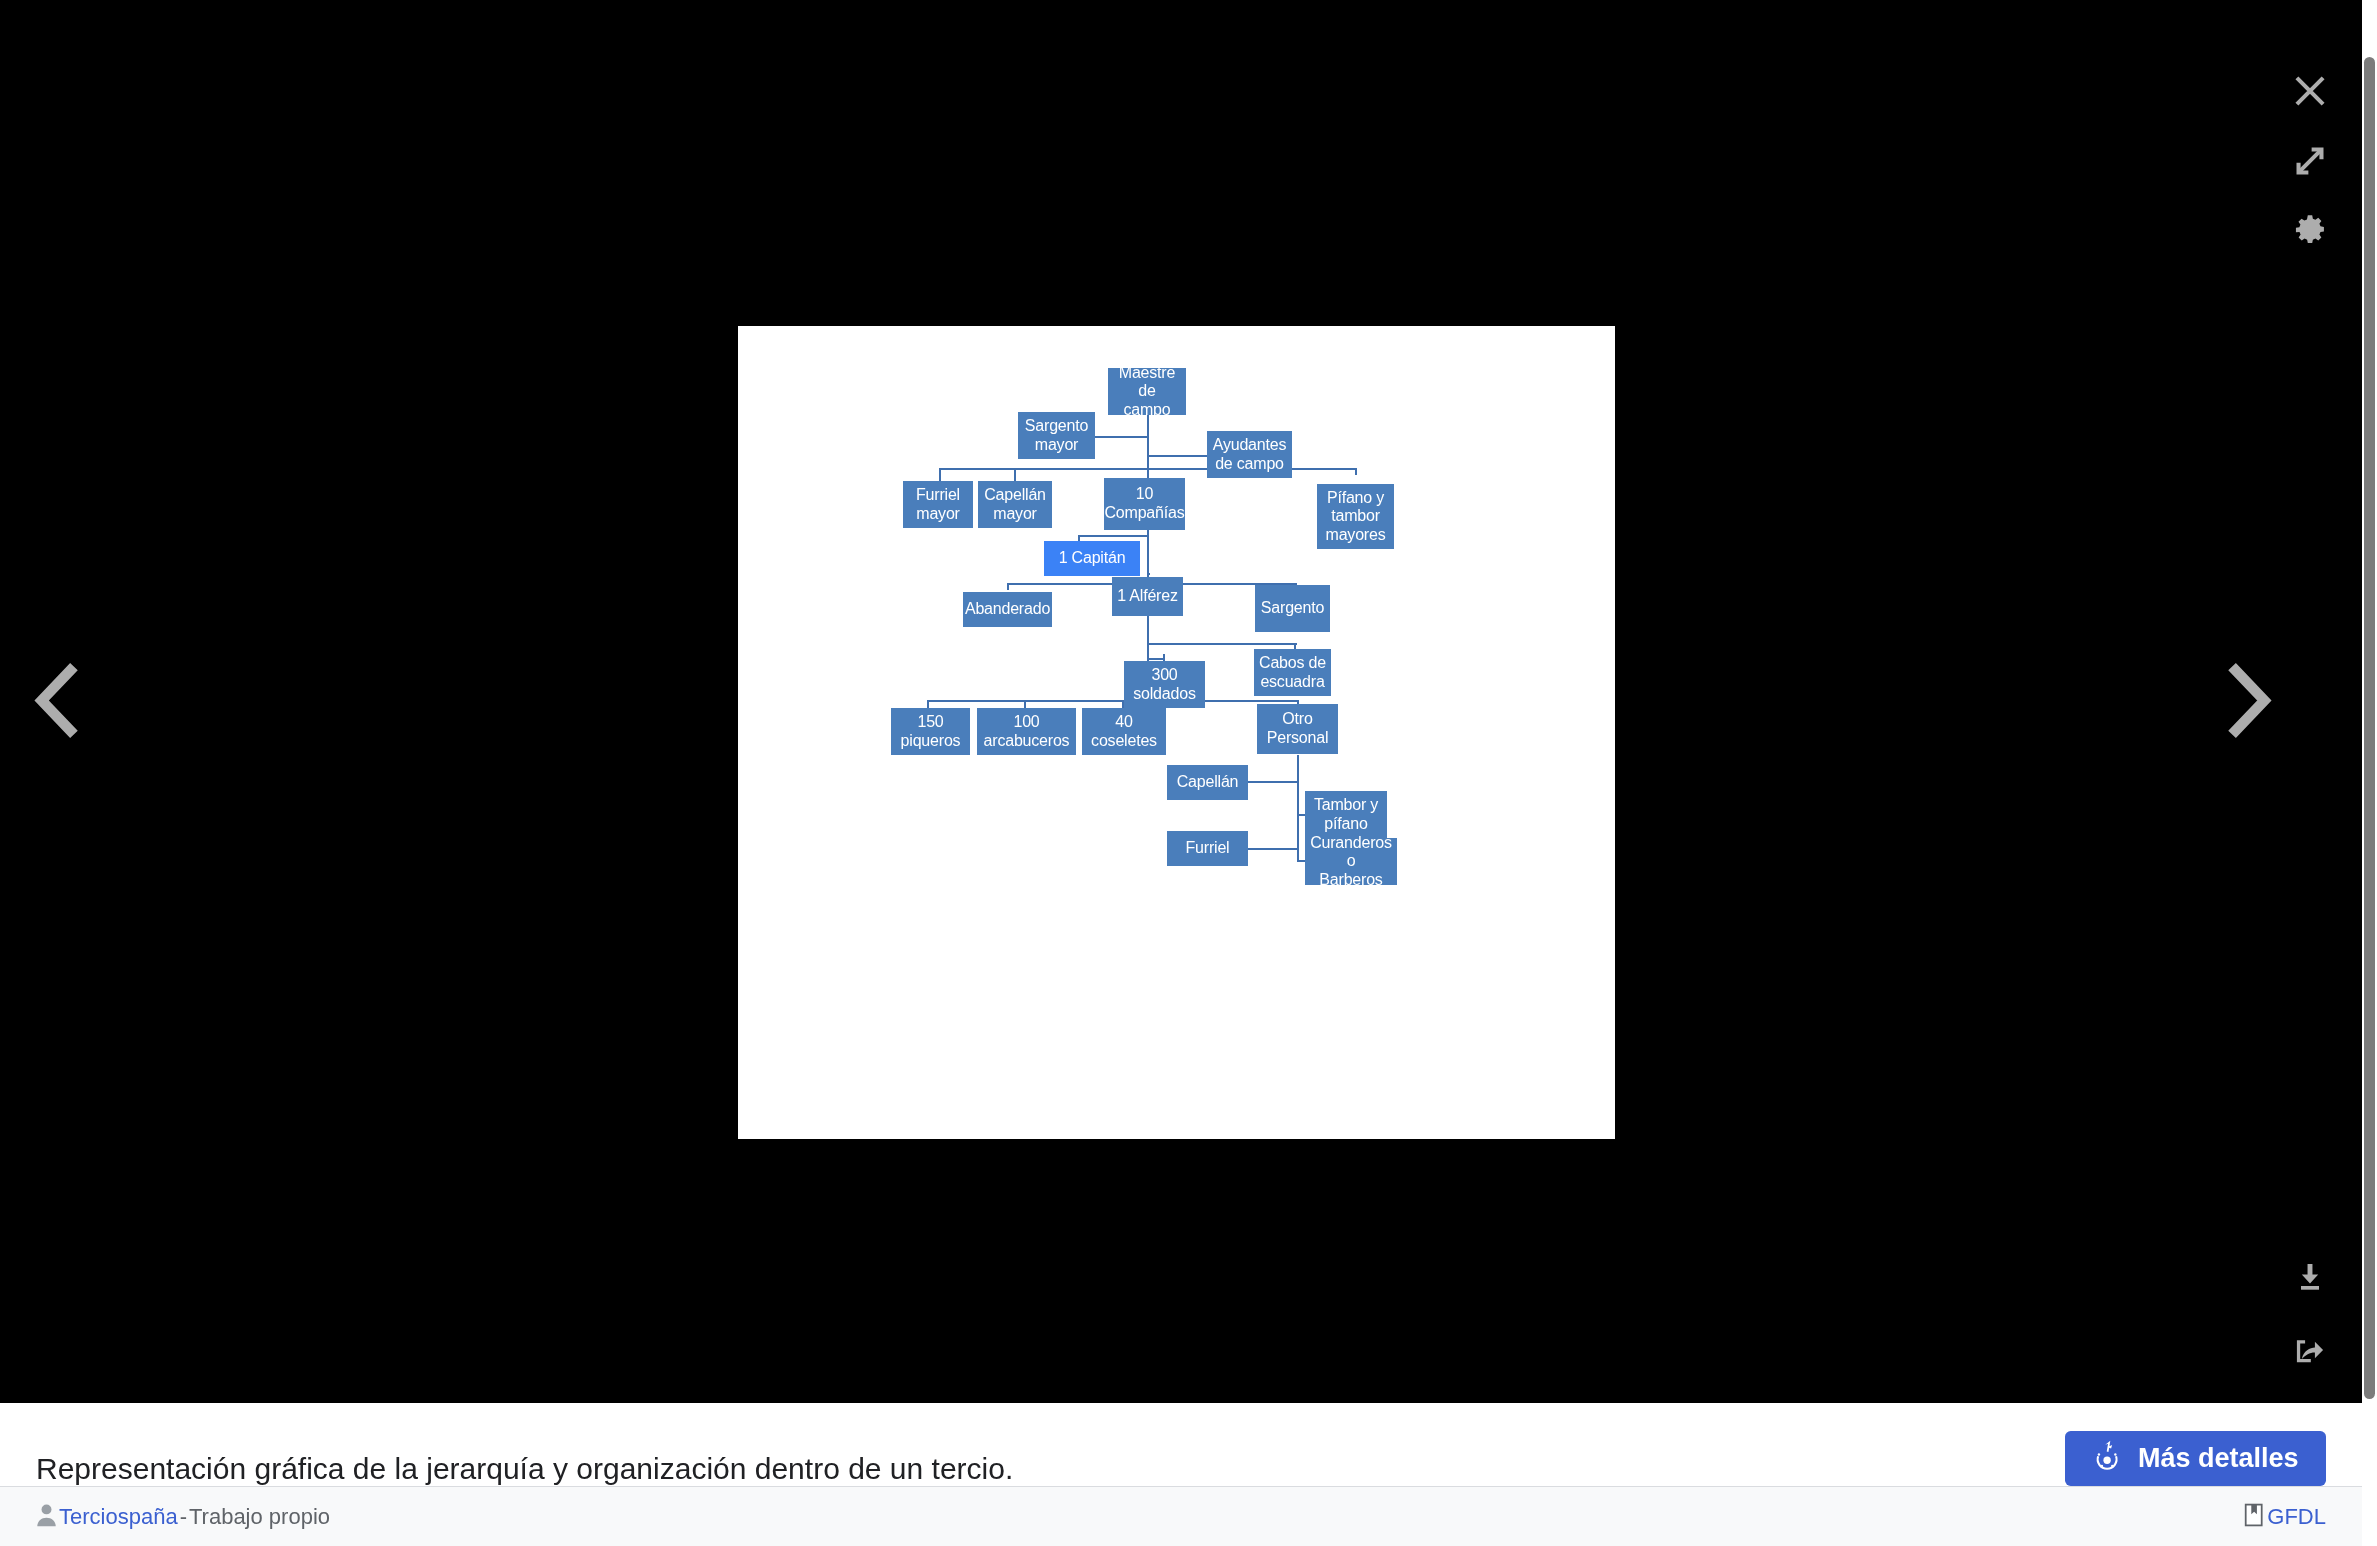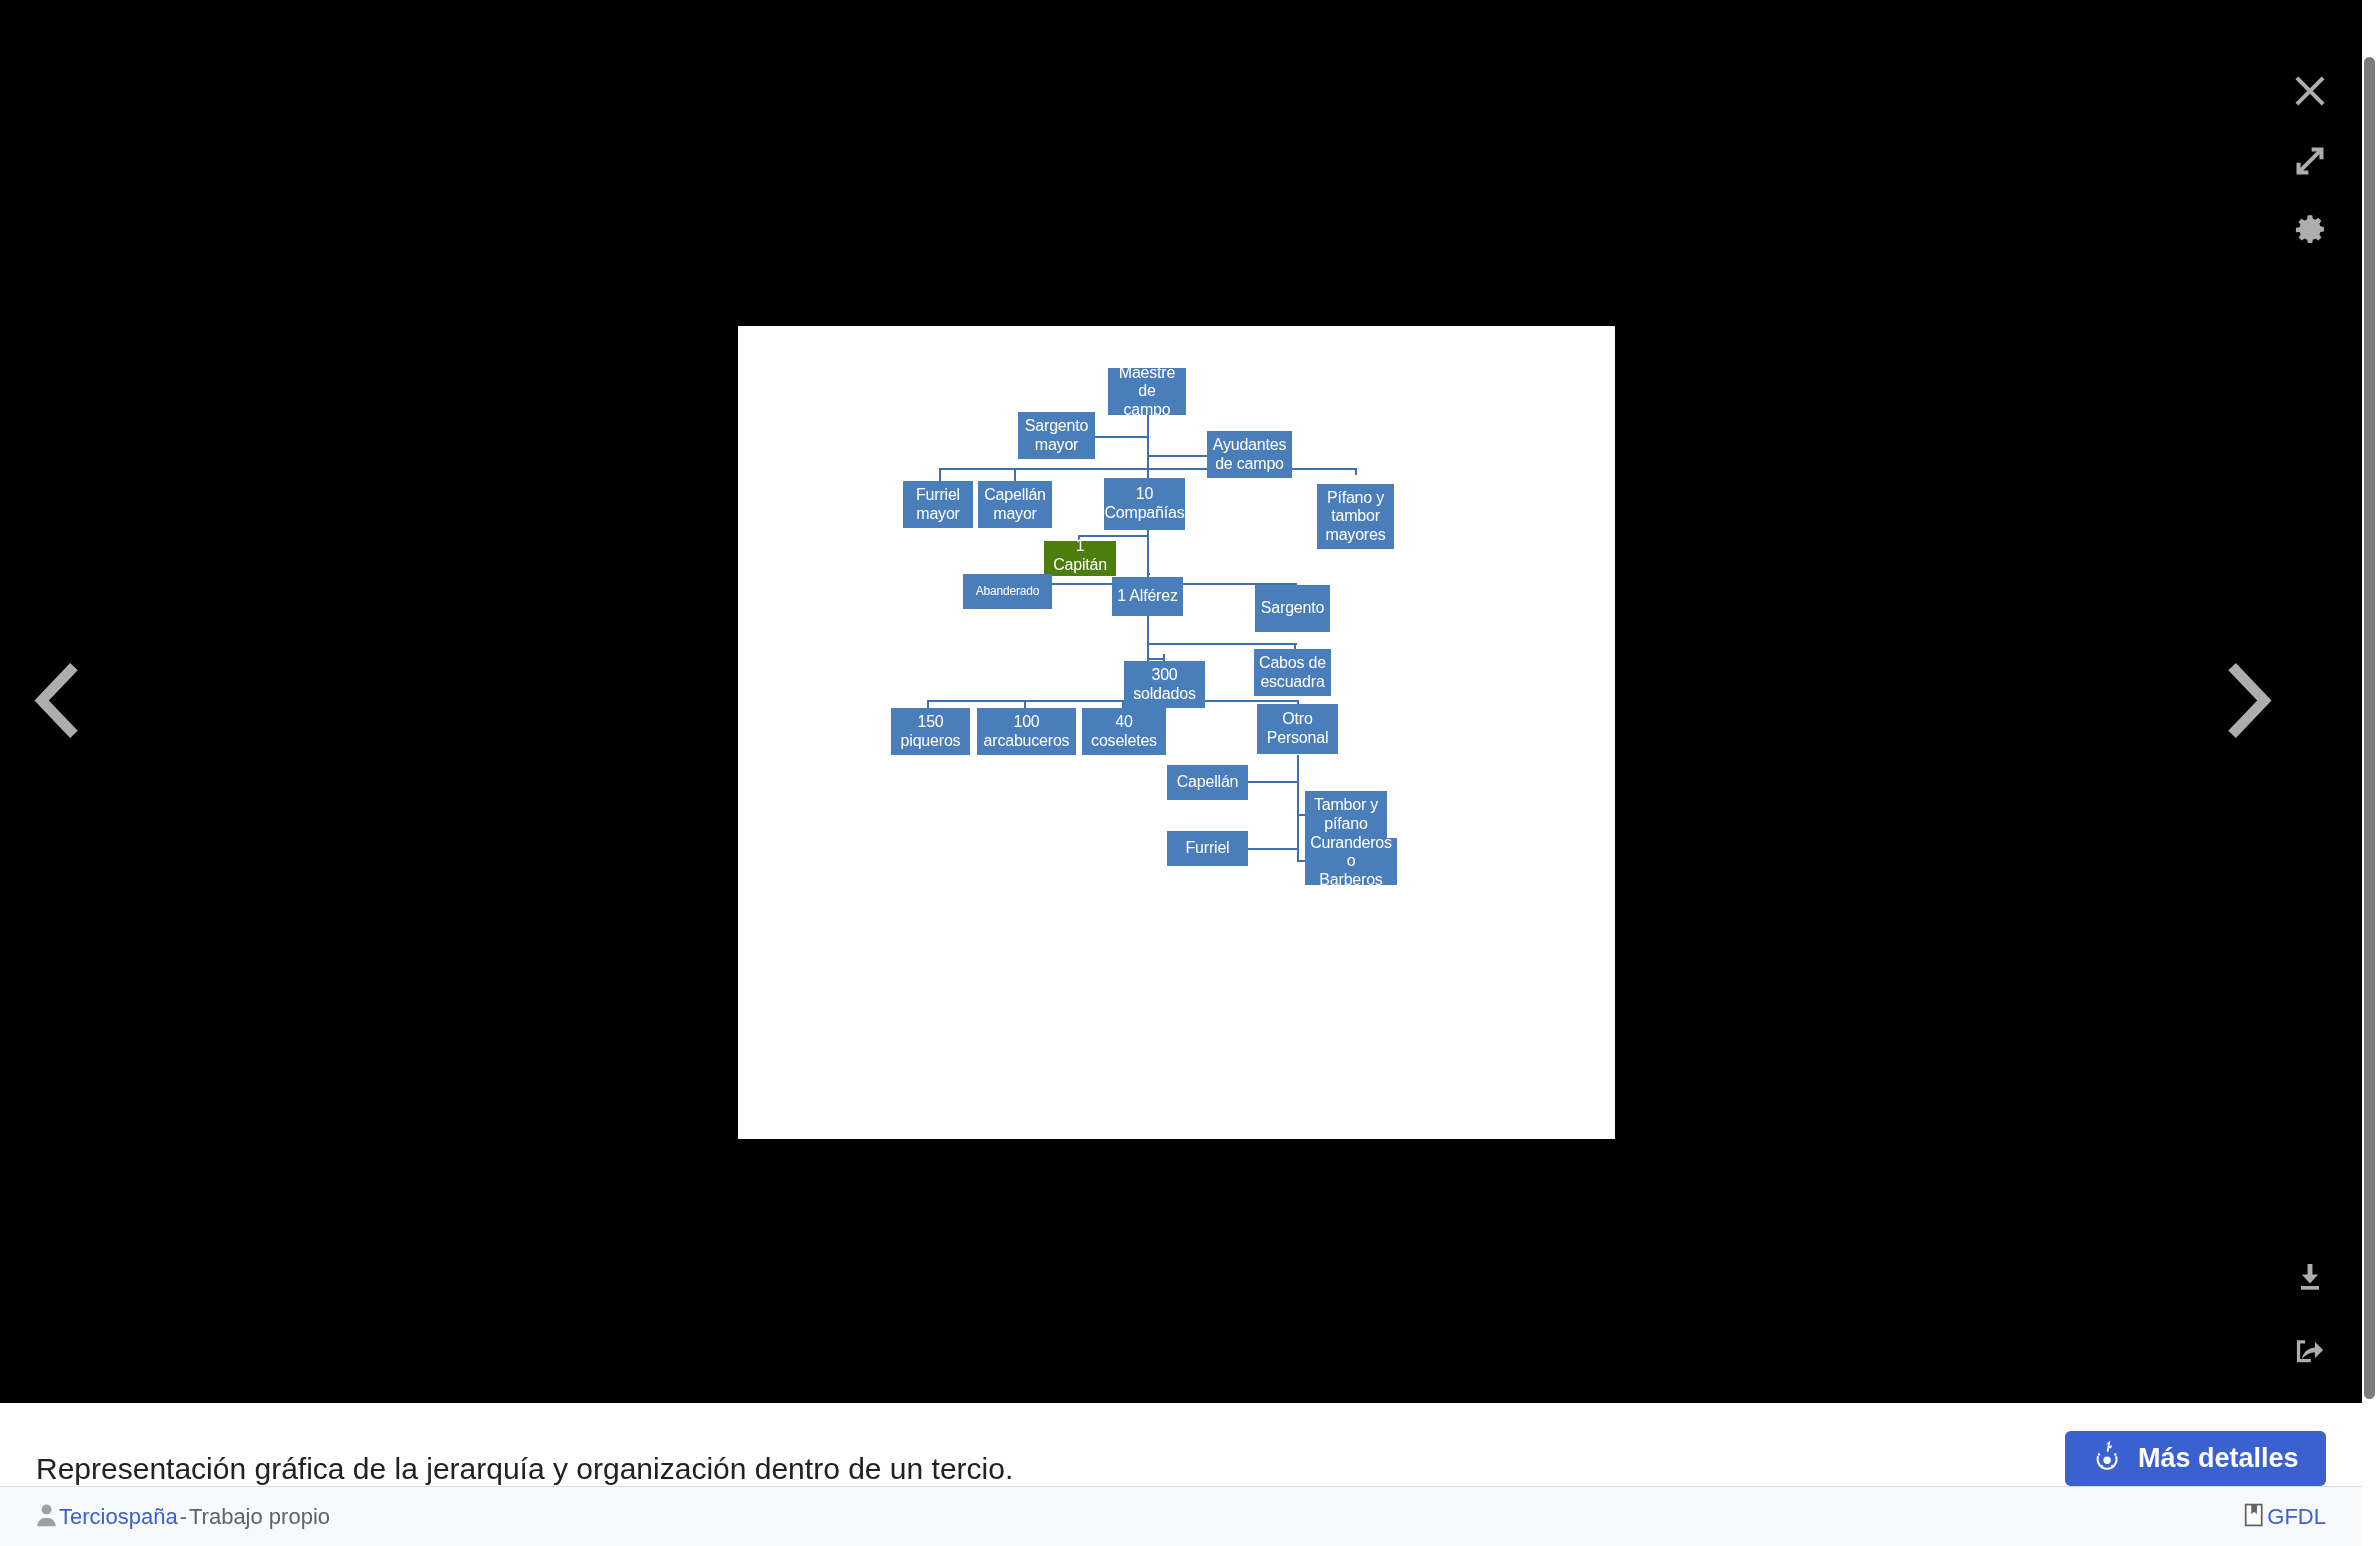--- a/index.html
+++ b/index.html
@@ -175,23 +175,23 @@
 de campo</span></div>
         <div class="node" style="left: 165px; top: 155px; width: 70px; height: 47px; background: rgb(74, 126, 187); font-size: 16px;"><span>Furriel
 mayor</span></div>
         <div class="node" style="left: 240px; top: 155px; width: 74px; height: 47px; background: rgb(74, 126, 187); font-size: 16px;"><span>Capellán
 mayor</span></div>
         <div class="node" style="left: 366px; top: 152px; width: 81px; height: 52px; background: rgb(74, 126, 187); font-size: 16px;"><span>10
 Compañías</span></div>
         <div class="node" style="left: 579px; top: 158px; width: 77px; height: 65px; background: rgb(74, 126, 187); font-size: 16px;"><span>Pífano y
 tambor
 mayores</span></div>
-        <div class="node" style="left: 306px; top: 215px; width: 72px; height: 35px; background: #4d7c0f; font-size: 16px; align-items: flex-end;"><span>1 Capitán</span></div>
+        <div class="node" style="left: 306px; top: 215px; width: 96px; height: 35px; background: #3b82f6; font-size: 16px;"><span>1 Capitán</span></div>
         <div class="node" style="left: 374px; top: 251px; width: 71px; height: 39px; background: rgb(74, 126, 187); font-size: 16px;"><span>1 Alférez</span></div>
-        <div class="node" style="left: 225px; top: 248px; width: 89px; height: 35px; background: rgb(74, 126, 187); font-size: 12px; text-align: right;"><span>Abanderado</span></div>
+        <div class="node" style="left: 225px; top: 266px; width: 89px; height: 35px; background: rgb(74, 126, 187); font-size: 16px; text-align: right;"><span>Abanderado</span></div>
         <div class="node" style="left: 517px; top: 259px; width: 75px; height: 47px; background: rgb(74, 126, 187); font-size: 16px;"><span>Sargento</span></div>
         <div class="node" style="left: 516px; top: 323px; width: 77px; height: 47px; background: rgb(74, 126, 187); font-size: 16px;"><span>Cabos de
 escuadra</span></div>
         <div class="node" style="left: 386px; top: 335px; width: 81px; height: 47px; background: rgb(74, 126, 187); font-size: 16px;"><span>300
 soldados</span></div>
         <div class="node" style="left: 153px; top: 382px; width: 79px; height: 47px; background: rgb(74, 126, 187); font-size: 16px;"><span>150
 piqueros</span></div>
         <div class="node" style="left: 239px; top: 382px; width: 99px; height: 47px; background: rgb(74, 126, 187); font-size: 16px;"><span>100
 arcabuceros</span></div>
         <div class="node" style="left: 344px; top: 382px; width: 84px; height: 47px; background: rgb(74, 126, 187); font-size: 16px;"><span>40

